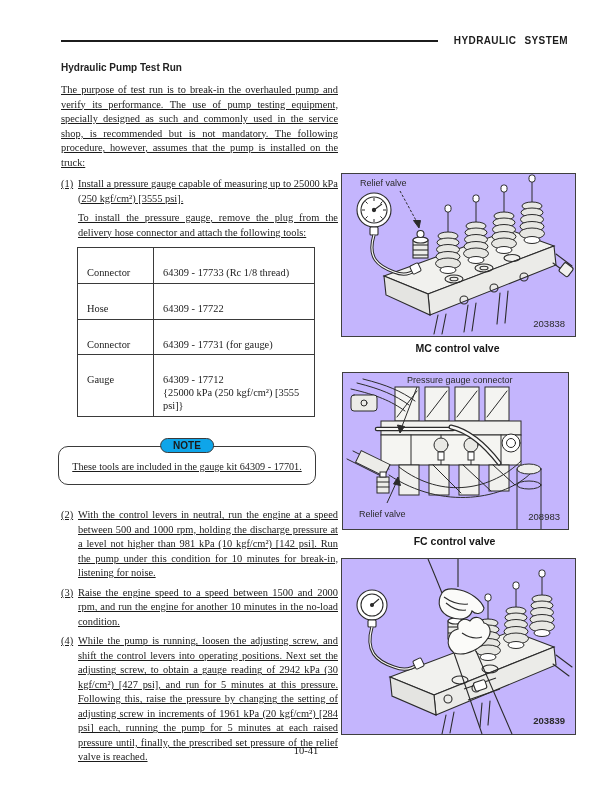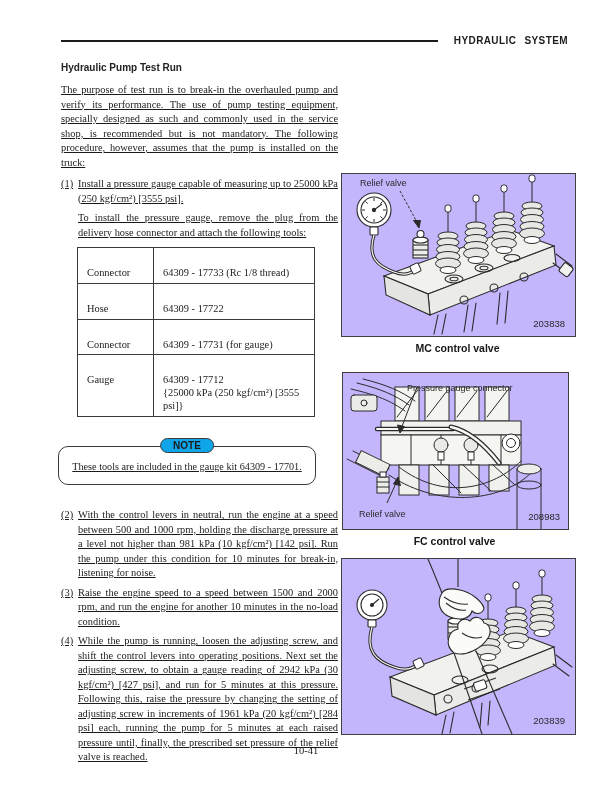--- a/index.html
+++ b/index.html
@@ -256,28 +256,28 @@
           <line x1="34" y1="114" x2="46" y2="114"></line>
       </g>
 
       <g stroke="#2b2b2b" stroke-width="1" fill="#2b2b2b">
         <line x1="74" y1="14" x2="58" y2="56"></line>
         <polygon points="57,60 54.5,52 61.5,53.5"></polygon>
         <line x1="44" y1="130" x2="54" y2="108"></line>
         <polygon points="55,104 50.5,111 57.5,112.5"></polygon>
       </g>
     </svg>
-    <span class="fig-label" style="left:64px;top:10px;">Pressure gauge connector</span>
+    <span class="fig-label" style="left:64px;top:2px;">Pressure gauge connector</span>
     <span class="fig-label" style="left:16px;bottom:10px;">Relief valve</span>
     <span class="fig-number" style="right:8px;bottom:7px;">208983</span>
   </div>
   <div class="fig-caption">FC control valve</div>
 </div>
 
-<div class="figure" style="left:341px;top:558px;width:272px;">
+<div class="figure" style="left:341px;top:558px;width:272px;font-weight:bold;">
   <div class="fig-box" style="width:233px;height:175px;">
     <svg width="233" height="175" viewBox="0 0 233 175" xmlns="http://www.w3.org/2000/svg" xmlns:xlink="http://www.w3.org/1999/xlink">
       <defs>
         <g id="b3" stroke="#2b2b2b" stroke-width="1" fill="#e7e7e3">
           <line x1="0" y1="-36" x2="0" y2="-55" fill="none"></line>
           <rect x="-3" y="-61" width="6" height="7" rx="2.5" fill="#fff"></rect>
           <ellipse cy="-32" rx="10" ry="4"></ellipse>
           <ellipse cy="-25.5" rx="11" ry="4.5"></ellipse>
           <ellipse cy="-18.5" rx="11.5" ry="5"></ellipse>
           <ellipse cy="-11.5" rx="12" ry="5"></ellipse>

